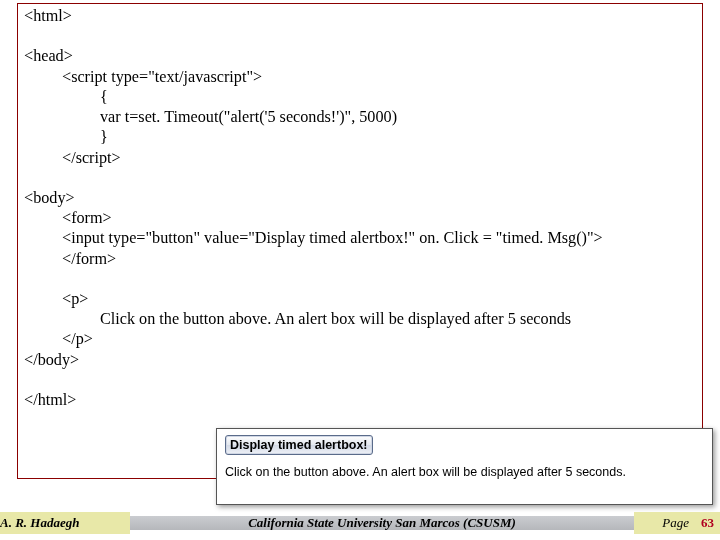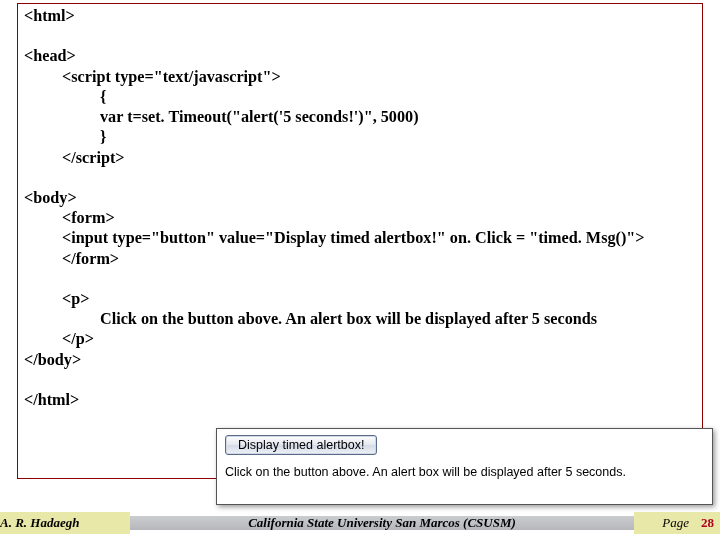--- a/index.html
+++ b/index.html
@@ -17,21 +17,21 @@
     top: 3px;
     width: 686px;
     height: 476px;
     border: 1.5px solid #8b0000;
     padding: 2px 6px;
     font-size: 16.2px;
     line-height: 1.25;
     color: #000;
     background: #fff;
   }
-  .code-line { white-space: pre; font-weight: bold; }
+  .code-line { white-space: pre; }
   .indent1 { margin-left: 38px; }
   .indent2 { margin-left: 76px; }
   .spacer { height: 20px; }
 
   .inset {
     position: absolute;
     left: 216px;
     top: 428px;
     width: 497px;
     height: 77px;
@@ -40,25 +40,26 @@
     background: #fff;
     padding: 6px 8px;
     font-family: Tahoma, Arial, sans-serif;
     font-size: 12.5px;
   }
   .win-btn {
     display: inline-block;
     border: 1px solid #5a6b8a;
     border-radius: 3px;
     background: linear-gradient(#fefefe, #e4e8ef 48%, #d4dae6 52%, #eef1f7);
-    padding: 2px 12px;
+    padding: 2px 4px;
     font-family: Tahoma, Arial, sans-serif;
     font-size: 12.5px;
     color: #000;
     box-shadow: 0 0 0 1px #cfd6e4 inset;
+    font-weight: bold;
   }
   .inset-caption {
     margin-top: 10px;
     font-size: 12.5px;
     color: #000;
     font-family: Tahoma, Arial, sans-serif;
   }
 
   .footer {
     position: absolute;
@@ -138,15 +139,15 @@
 <div class="inset">
   <span class="win-btn">Display timed alertbox!</span>
   <div class="inset-caption">Click on the button above. An alert box will be displayed after 5 seconds.</div>
 </div>
 
 <div class="footer">
   <div class="footer-left">A. R. Hadaegh</div>
   <div class="footer-mid">California State University San Marcos (CSUSM)</div>
   <div class="footer-right">
     <span>Page</span>
-    <span class="page-num">28</span>
+    <span class="page-num">63</span>
   </div>
 </div>
 
 </body></html>

